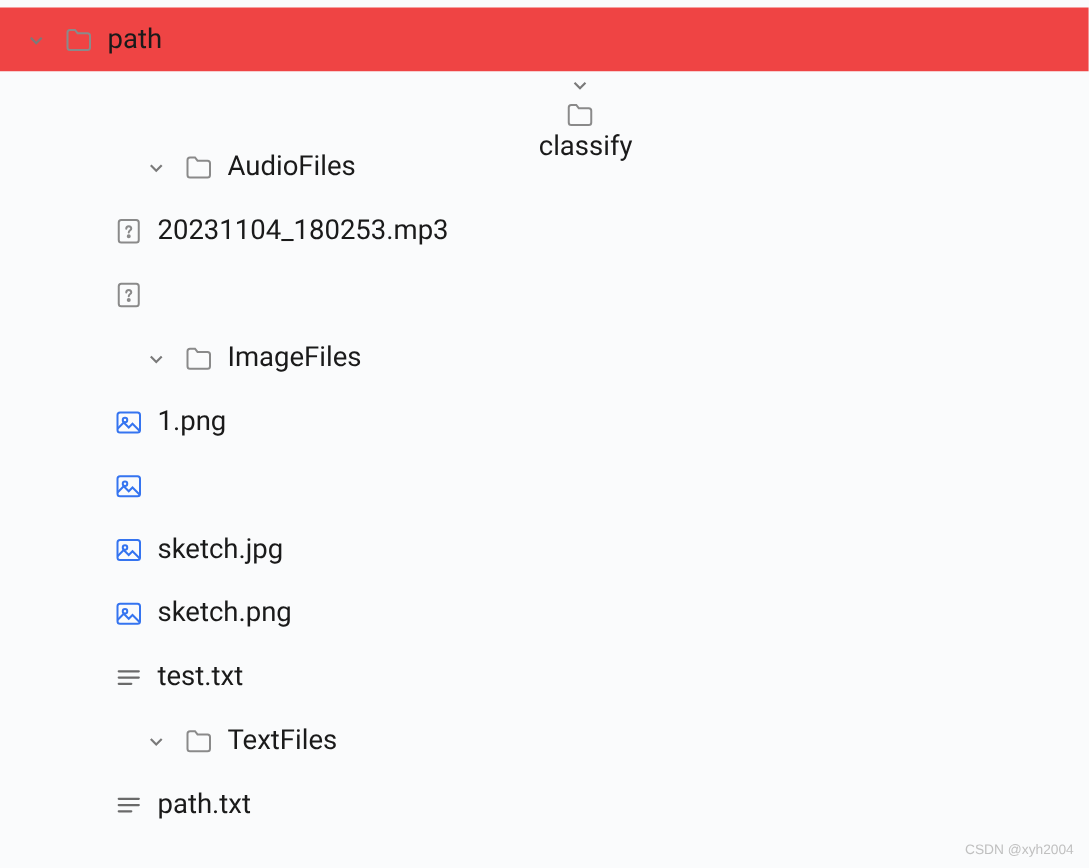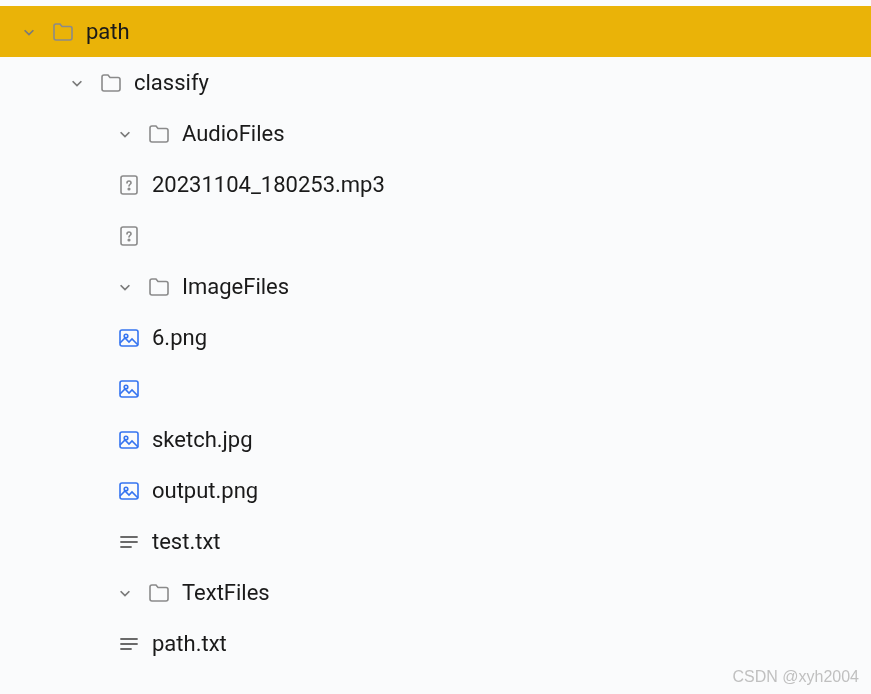--- a/index.html
+++ b/index.html
@@ -21,27 +21,27 @@
       padding-top: 6px;
     }
     .tree-row {
       display: flex;
       align-items: center;
       height: 51px;
       padding-left: 18px;
       cursor: pointer;
     }
     .tree-row.selected {
-      background: #eab308;
+      background: #ef4444;
       text-align: right;
     }
     .indent-1 { padding-left: 18px; }
-    .indent-2 { padding-left: 66px; }
+    .indent-2 { padding-left: 66px; flex-direction: column; }
     .indent-3 { padding-left: 114px; }
-    .indent-4 { padding-left: 116px; }
+    .indent-4 { padding-left: 90px; }
     .chevron {
       width: 22px;
       height: 22px;
       margin-right: 10px;
       display: flex;
       align-items: center;
       justify-content: center;
       flex-shrink: 0;
     }
     .chevron svg {
@@ -65,21 +65,21 @@
       height: 24px;
     }
     .label {
       color: #1a1a1a;
       white-space: nowrap;
     }
     .watermark {
       position: absolute;
       bottom: 8px;
       right: 12px;
-      font-size: 16px;
+      font-size: 11px;
       color: #c0c0c0;
       font-family: sans-serif;
     }
   </style>
 </head>
 <body>
 
 <div class="tree">
 
   <div class="tree-row indent-1 selected">
@@ -160,21 +160,21 @@
   </div>
 
   <div class="tree-row indent-4">
     <span class="icon">
       <svg viewBox="0 0 24 24" fill="none" stroke="#3574f0" stroke-width="1.6">
           <rect x="3" y="4" width="18" height="16" rx="2"></rect>
           <circle cx="9" cy="10" r="1.8"></circle>
           <path d="M3 17l5-5 4 4 3-3 6 6"></path>
         </svg>
     </span>
-    <span class="label">6.png</span>
+    <span class="label">1.png</span>
   </div>
 
   <div class="tree-row indent-4">
     <span class="icon">
       <svg viewBox="0 0 24 24" fill="none" stroke="#3574f0" stroke-width="1.6">
           <rect x="3" y="4" width="18" height="16" rx="2"></rect>
           <circle cx="9" cy="10" r="1.8"></circle>
           <path d="M3 17l5-5 4 4 3-3 6 6"></path>
         </svg>
     </span>
@@ -192,21 +192,21 @@
   </div>
 
   <div class="tree-row indent-4">
     <span class="icon">
       <svg viewBox="0 0 24 24" fill="none" stroke="#3574f0" stroke-width="1.6">
           <rect x="3" y="4" width="18" height="16" rx="2"></rect>
           <circle cx="9" cy="10" r="1.8"></circle>
           <path d="M3 17l5-5 4 4 3-3 6 6"></path>
         </svg>
     </span>
-    <span class="label">output.png</span>
+    <span class="label">sketch.png</span>
   </div>
 
   <div class="tree-row indent-4">
     <span class="icon">
       <svg viewBox="0 0 24 24" fill="none" stroke="#6a6a6a" stroke-width="1.8" stroke-linecap="round">
           <line x1="4" y1="7" x2="20" y2="7"></line>
           <line x1="4" y1="12" x2="20" y2="12"></line>
           <line x1="4" y1="17" x2="14" y2="17"></line>
         </svg>
     </span>

